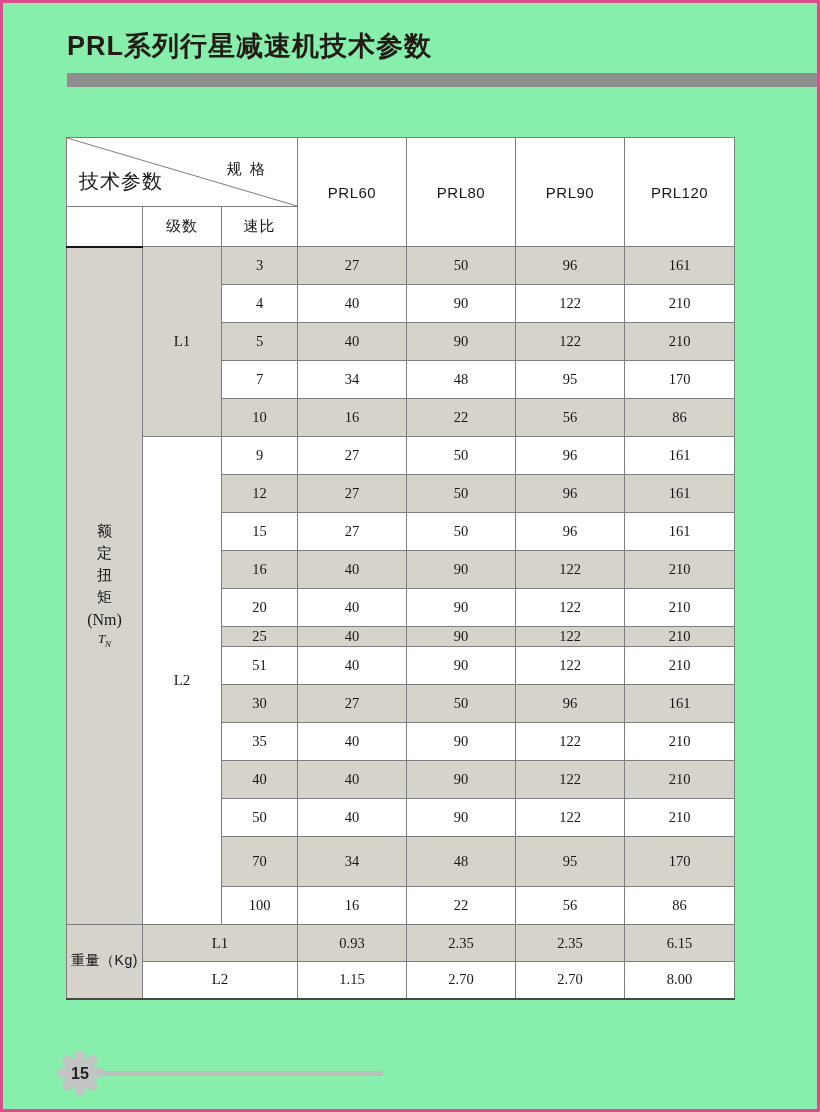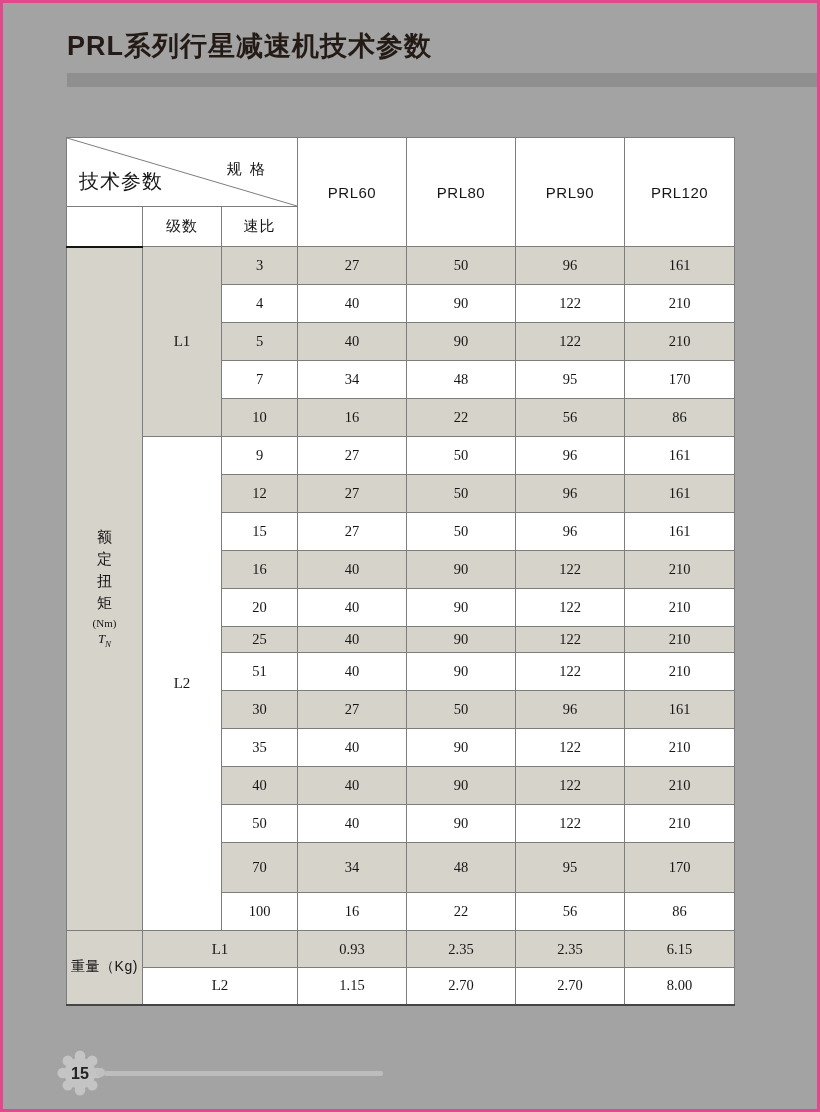--- a/index.html
+++ b/index.html
@@ -1,16 +1,16 @@
 <!DOCTYPE html>
 <html><head>
 <meta charset="utf-8">
 <style>
   html,body{margin:0;padding:0;background:#fff;}
-  .page{position:relative;width:820px;height:1112px;background:#a3a3a3;overflow:hidden;
+  .page{position:relative;width:820px;height:1112px;background:#86efac;overflow:hidden;
         font-family:"Liberation Sans","DejaVu Sans",sans-serif;color:#1c1c1c;}
   .pink-frame{position:absolute;inset:0;border:3px solid #e0498b;pointer-events:none;z-index:50;}
 
   
   .title{position:absolute;left:67px;top:28px;margin:0;font-size:27px;font-weight:bold;
          letter-spacing:1px;color:#241b16;}
   .title-bar{position:absolute;left:67px;right:3px;top:73px;height:14px;background:#8f8f8f;}
 
   
   .spec-table{position:absolute;left:66px;top:137px;width:668px;border-collapse:collapse;
@@ -34,21 +34,21 @@
   tr.plain  > td{background:#ffffff;}
   td.num{font-family:"Liberation Serif","DejaVu Serif",serif;font-size:14.5px;}
   td.stage-col{background:#d6d3ca;font-family:"Liberation Serif","DejaVu Serif",serif;
                font-size:15px;}
   td.torque-cell{background:#ffffff;}
   td.weight-label-cell{background:#ffffff;font-size:14px;letter-spacing:.5px;}
   td.weight-stage{font-family:"Liberation Serif","DejaVu Serif",serif;font-size:15px;}
 
   .torque-vert{display:flex;flex-direction:column;align-items:center;gap:3px;
                font-size:15px;line-height:1.25;}
-  .torque-unit{font-family:"Liberation Serif","DejaVu Serif",serif;font-size:11px;margin-top:5px;}
+  .torque-unit{font-family:"Liberation Serif","DejaVu Serif",serif;font-size:16px;margin-top:5px;}
   .torque-sym{font-family:"Liberation Serif","DejaVu Serif",serif;font-style:italic;
               font-size:13px;margin-top:2px;}
   .torque-sym sub{font-size:9px;}
 
   
   .gear{position:absolute;left:57px;top:1050px;width:46px;height:46px;}
   .footer-dot{position:absolute;left:96px;top:1068px;width:9px;height:9px;border-radius:50%;
               background:#c0c0c0;}
   .footer-line{position:absolute;left:104px;top:1071px;width:279px;height:5px;
                background:#bdbdbd;border-radius:2px;}
@@ -168,21 +168,21 @@
           <td class="num">122</td>
           <td class="num">210</td>
         </tr>
         <tr class="plain" style="height: 38px;">
           <td class="num">20</td>
           <td class="num">40</td>
           <td class="num">90</td>
           <td class="num">122</td>
           <td class="num">210</td>
         </tr>
-        <tr class="shaded" style="height: 26px;">
+        <tr class="shaded" style="height: 20px;">
           <td class="num">25</td>
           <td class="num">40</td>
           <td class="num">90</td>
           <td class="num">122</td>
           <td class="num">210</td>
         </tr>
         <tr class="plain" style="height: 38px;">
           <td class="num">51</td>
           <td class="num">40</td>
           <td class="num">90</td>

